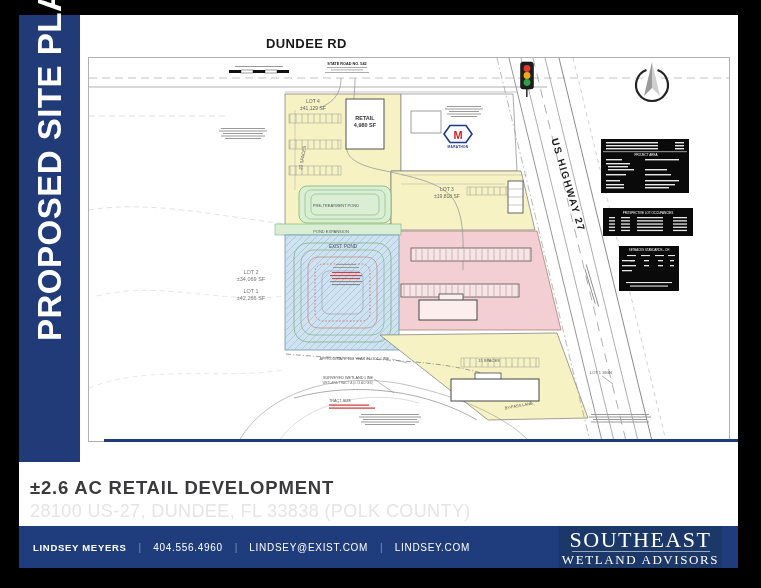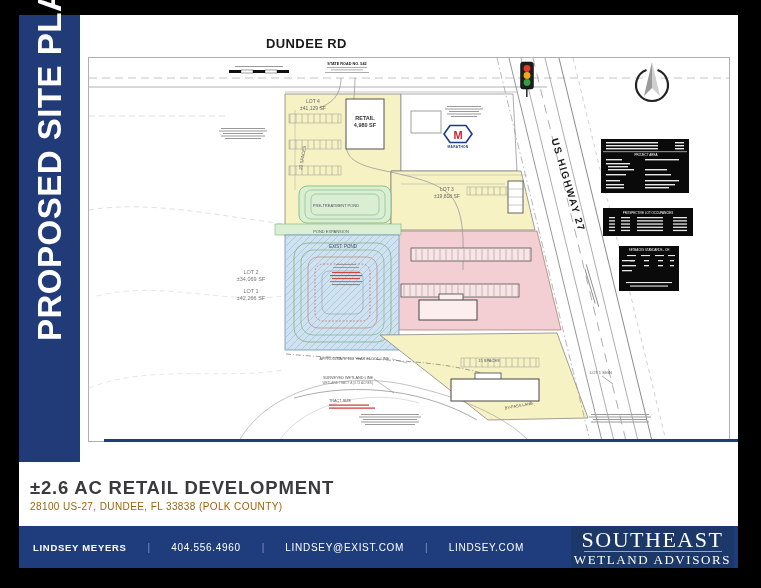--- a/index.html
+++ b/index.html
@@ -11,28 +11,28 @@
       transform-origin:0 0;transform:rotate(-90deg);display:flex;align-items:center;
       color:#fff;font-size:33px;font-weight:800;letter-spacing:.5px;padding-left:4px;white-space:nowrap;}
   .dundee{position:absolute;left:266px;top:36px;width:200px;text-align:left;
       font-size:13px;font-weight:800;letter-spacing:.4px;color:#1a1a1a;}
   .sheet{position:absolute;left:88px;top:57px;width:640px;height:383px;background:#fff;
       border:1px solid #b0b0b0;box-sizing:content-box;}
   .sheet svg{display:block;}
   .accent-line{position:absolute;left:104px;top:439px;width:634px;height:3px;background:#203b78;}
   .heading{position:absolute;left:30px;top:477px;font-size:18.5px;font-weight:800;
       letter-spacing:.8px;color:#3a3a3d;}
-  .subheading{position:absolute;left:30px;top:501px;font-size:10px;font-weight:400;
-      letter-spacing:.4px;color:#a16207;}
+  .subheading{position:absolute;left:30px;top:501px;font-size:18px;font-weight:400;
+      letter-spacing:.4px;color:#e5e5e5;}
   .footer{position:absolute;left:19px;top:526px;width:719px;height:42px;background:#1f3d7c;
-      display:flex;align-items:center;padding-left:14px;box-sizing:border-box;color:#fff;gap:9px;}
+      display:flex;align-items:center;padding-left:14px;box-sizing:border-box;color:#fff;}
   .f-name{font-size:9.5px;font-weight:700;letter-spacing:.7px;}
   .f-item{font-size:10px;font-weight:400;letter-spacing:.7px;}
   .f-sep{margin:0 12px;color:#7d92bd;font-size:10px;}
-  .logo{position:absolute;right:4px;top:0;width:163px;height:42px;background:#1c3869;
+  .logo{position:absolute;right:16px;top:0;width:163px;height:42px;background:#1c3869;
       display:flex;flex-direction:column;align-items:center;justify-content:center;
       font-family:"Liberation Serif",serif;}
   .logo-line1{font-size:22px;letter-spacing:1.5px;line-height:21px;}
   .logo-rule{width:138px;height:1px;background:rgba(255,255,255,.55);margin:1px 0;}
   .logo-line2{font-size:13px;letter-spacing:1.6px;line-height:13px;}
   text{font-family:"Liberation Sans",sans-serif;}
 </style>
 </head>
 <body>
 

